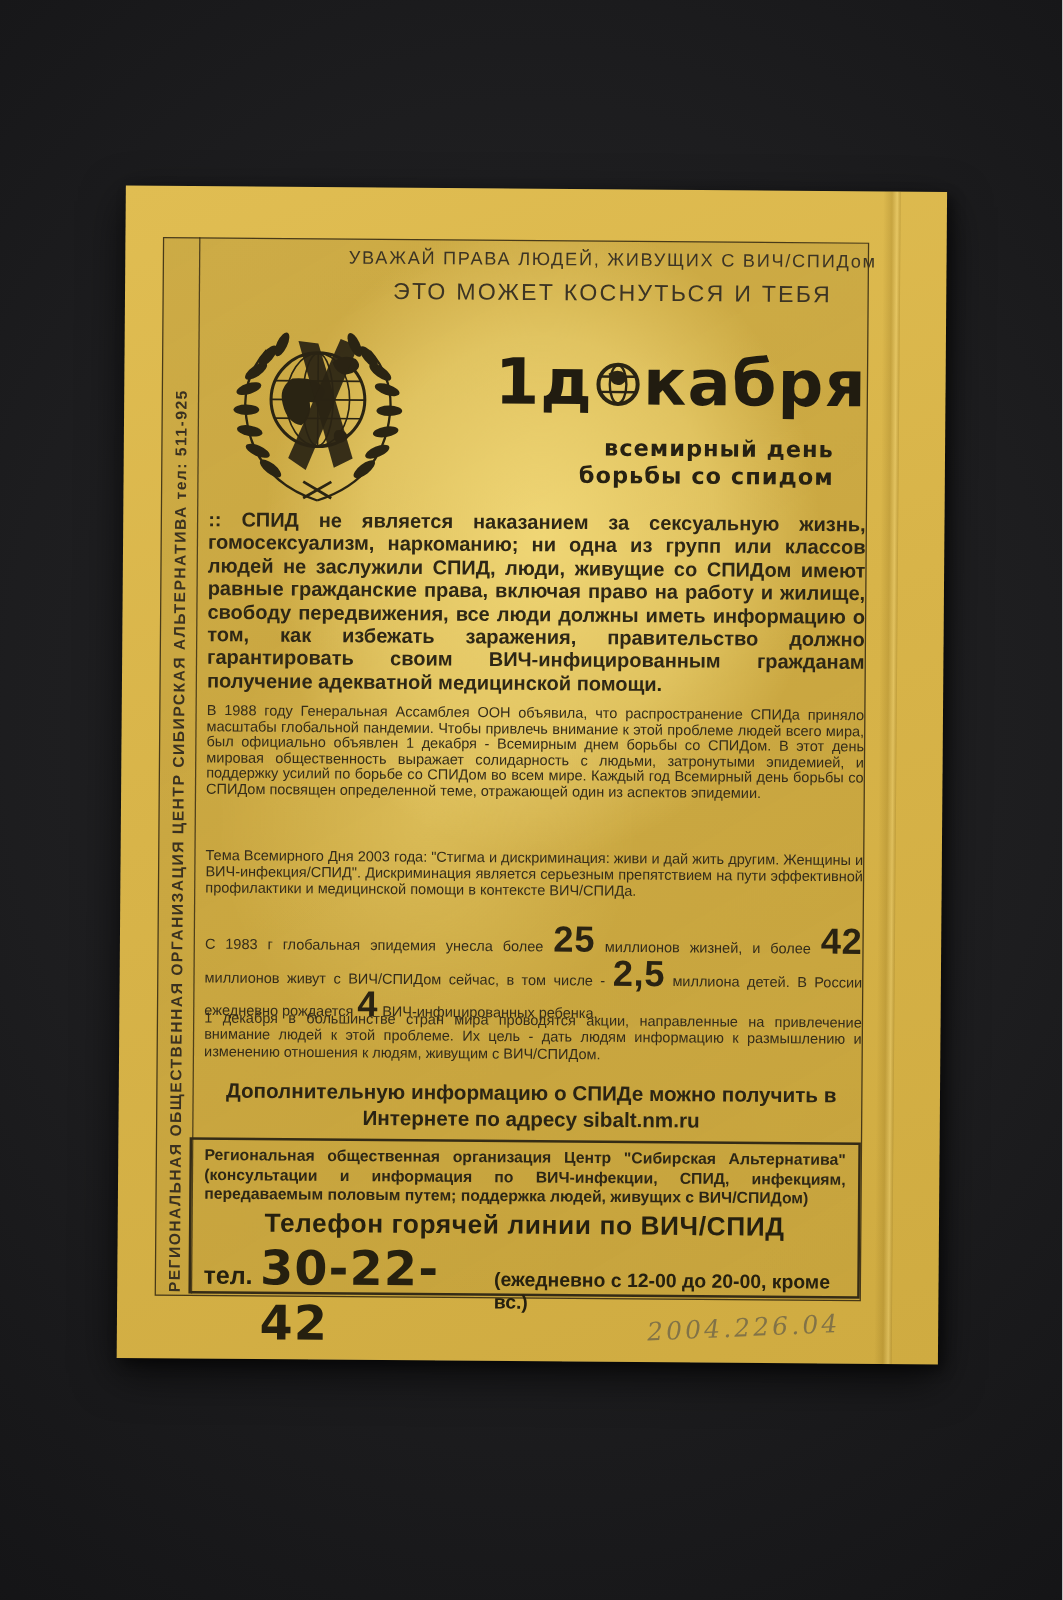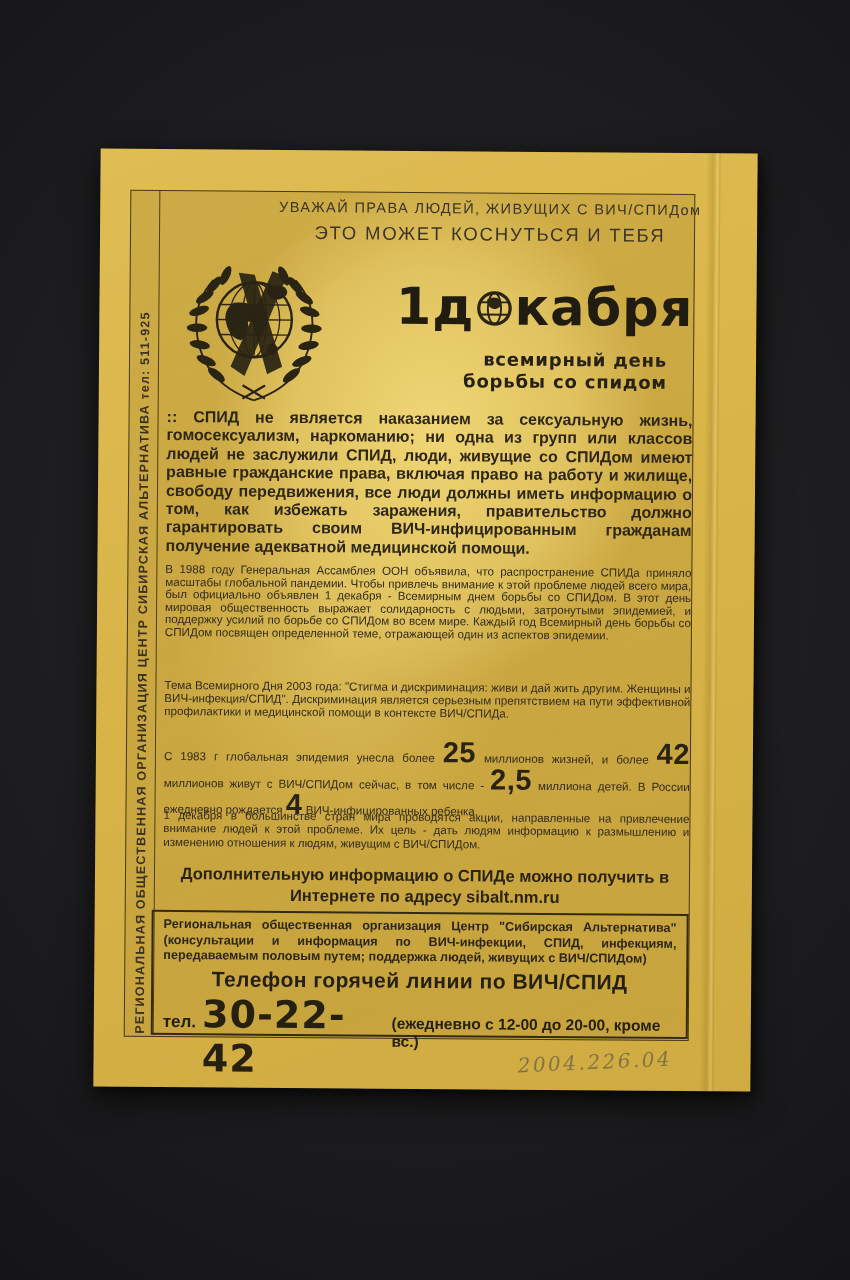--- a/index.html
+++ b/index.html
@@ -63,21 +63,21 @@
     position:absolute; left:80px; top:714px; width:500px; text-align:center;
     font-size:16.5px; font-weight:bold; line-height:20.5px; color:#2b2413;
   }
   .phone-box{
     position:absolute; left:57px; top:761px; width:537px; height:125px;
     border:2px solid #342b16; box-sizing:border-box; padding:5px 10px 0 10px;
   }
   .org-desc{font-size:12.6px; font-weight:bold; line-height:15.6px; text-align:justify; color:#2e2715;}
   .hot-title{margin-top:3px; text-align:center; font-size:21px; font-weight:bold; letter-spacing:0.5px; color:#26200f;}
   .tel-row{display:flex; align-items:baseline; justify-content:center; margin-top:1px; color:#26200f;}
-  .tel-label{font-size:17px; font-weight:bold;text-align:right;}
+  .tel-label{font-size:20px; font-weight:bold;text-align:right;}
   .tel-number{font-size:38px; font-weight:800; letter-spacing:1px; margin:0 2px 0 6px; font-family:"DejaVu Sans", sans-serif;}
   .tel-hours{font-size:15.5px; font-weight:bold;}
   .handwriting{
     position:absolute; left:424px; top:897px; width:180px;
     font-family:"DejaVu Serif", serif; font-style:italic;
     font-size:20px; letter-spacing:2.5px; color:#756a48; opacity:.85;
     transform:rotate(-3deg);
   }
   svg .ink{stroke:#2a2413; fill:none;}
   svg .inkfill{fill:#2a2413; stroke:none;}

